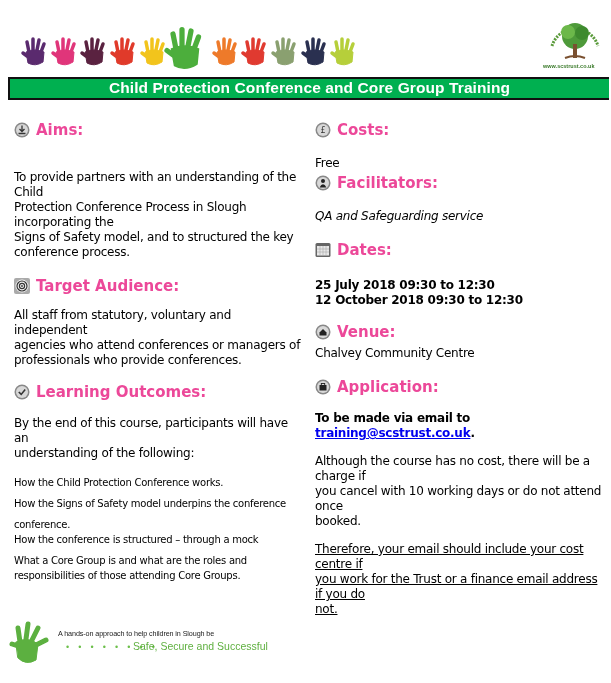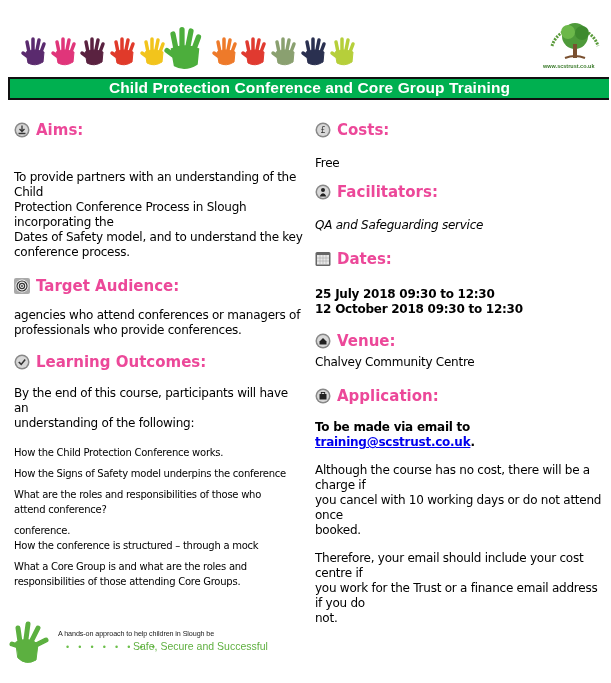--- a/index.html
+++ b/index.html
@@ -107,35 +107,36 @@
     <svg class="icon" viewBox="0 0 16 16">
       <circle cx="8" cy="8" r="7.5" fill="#888"></circle>
         <circle cx="8" cy="8" r="6" fill="#d8d8d8"></circle>
       <path d="M8 3.5 V9 M5.5 7 L8 9.5 L10.5 7 M4.5 11.5 H11.5" stroke="#333" stroke-width="1.3" fill="none"></path>
     </svg>
     <h2>Aims:</h2>
   </div>
   <div class="para" style="margin-top:28px;">
     <div>To provide partners with an understanding of the Child</div>
     <div>Protection Conference Process in Slough incorporating the</div>
-    <div>Dates of Safety model, and to understand the key</div>
+    <div>Signs of Safety model, and to structured the key</div>
     <div>conference process.</div>
   </div>
 
   <div class="section-heading" style="margin-top:14px;">
     <svg class="icon" viewBox="0 0 16 16">
       <rect x="0" y="0" width="16" height="16" rx="2" fill="#aaa"></rect>
       <circle cx="8" cy="8" r="6.5" fill="#f4f4f4"></circle>
       <circle cx="8" cy="8" r="5" fill="none" stroke="#333" stroke-width="1.2"></circle>
       <circle cx="8" cy="8" r="2.6" fill="none" stroke="#333" stroke-width="1.2"></circle>
       <circle cx="8" cy="8" r="0.9" fill="#333"></circle>
     </svg>
     <h2>Target Audience:</h2>
   </div>
   <div class="para" style="margin-top:10px;">
+    <div>All staff from statutory, voluntary and independent</div>
     <div>agencies who attend conferences or managers of</div>
     <div>professionals who provide conferences.</div>
   </div>
 
   <div class="section-heading" style="margin-top:12px;">
     <svg class="icon" viewBox="0 0 16 16">
       <circle cx="8" cy="8" r="7.5" fill="#888"></circle>
         <circle cx="8" cy="8" r="6" fill="#d8d8d8"></circle>
       <path d="M4.8 8 L7.2 10.4 L11.2 5.6" stroke="#333" stroke-width="1.6" fill="none"></path>
     </svg>
@@ -146,24 +147,20 @@
     <div>understanding of the following:</div>
   </div>
   <div style="margin-top:14px;">
     <div class="outcome">
       <div>How the Child Protection Conference works.</div>
     </div>
     <div class="outcome">
       <div>How the Signs of Safety model underpins the conference</div>
     </div>
     <div class="outcome">
-      <div>What are the roles and responsibilities of those who</div>
-      <div>attend conference?</div>
-    </div>
-    <div class="outcome">
       <div>conference.</div>
       <div>How the conference is structured – through a mock</div>
     </div>
     <div class="outcome">
       <div>What a Core Group is and what are the roles and</div>
       <div>responsibilities of those attending Core Groups.</div>
     </div>
   </div>
 </div>
 
@@ -171,21 +168,21 @@
   <div class="section-heading">
     <svg class="icon" viewBox="0 0 16 16">
       <circle cx="8" cy="8" r="7.5" fill="#888"></circle>
         <circle cx="8" cy="8" r="6" fill="#d8d8d8"></circle>
       <text x="8" y="11" font-size="8" text-anchor="middle" fill="#333" font-family="DejaVu Sans, sans-serif">£</text>
     </svg>
     <h2>Costs:</h2>
   </div>
   <div class="para" style="margin-top:14px;">Free</div>
 
-  <div class="section-heading" style="margin-top:9px;">
+  <div class="section-heading" style="">
     <svg class="icon" viewBox="0 0 16 16">
       <circle cx="8" cy="8" r="7.5" fill="#888"></circle>
         <circle cx="8" cy="8" r="6" fill="#d8d8d8"></circle>
       <circle cx="8" cy="6" r="2" fill="#222"></circle>
         <path d="M4.5 12.5 Q8 6 11.5 12.5 Z" fill="#222"></path>
     </svg>
     <h2>Facilitators:</h2>
   </div>
   <div class="para" style="margin-top:14px;font-style:italic;">QA and Safeguarding service</div>
 
@@ -222,21 +219,21 @@
     <h2>Application:</h2>
   </div>
   <div class="para bold" style="margin-top:12px;">
     <span>To be made via email to </span><a class="link">training@scstrust.co.uk</a><span>.</span>
   </div>
   <div class="para" style="margin-top:13px;">
     <div>Although the course has no cost, there will be a charge if</div>
     <div>you cancel with 10 working days or do not attend once</div>
     <div>booked.</div>
   </div>
-  <div class="para" style="margin-top:13px;">
+  <div class="para" style="margin-top:13px;text-decoration:underline;">
     <div>Therefore, your email should include your cost centre if</div>
     <div>you work for the Trust or a finance email address if you do</div>
     <div>not.</div>
   </div>
 </div>
 
 <div class="footer">
   <svg width="46" height="48" viewBox="0 0 46 48" style="position:absolute;left:0;top:-2px;">
     <g fill="#5cb040" stroke="#5cb040" stroke-linecap="round">
       <path d="M12 22 L10 8 M18 19 L20 4 M24 20 L30 8 M28 25 L38 20 M10 26 L4 24" stroke-width="5" fill="none"></path>

